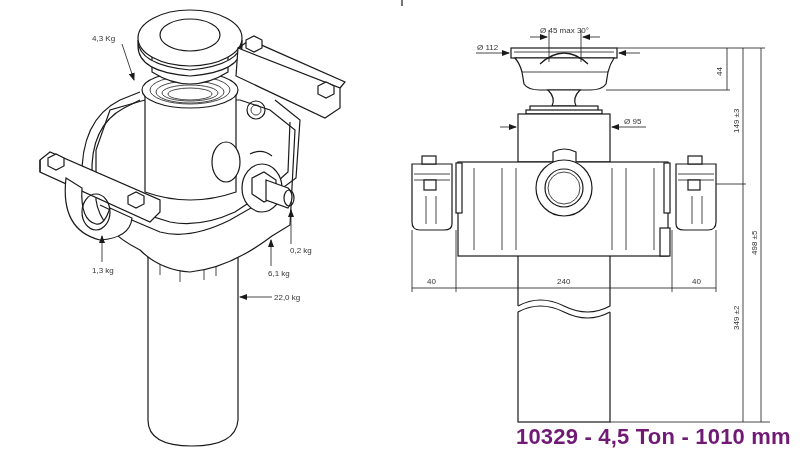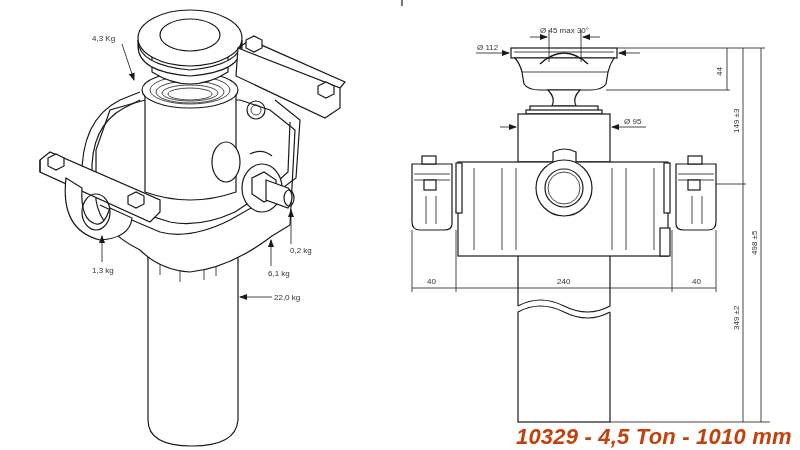--- a/index.html
+++ b/index.html
@@ -5,22 +5,22 @@
   html, body { margin: 0; padding: 0; background: #ffffff; }
   body { width: 800px; height: 450px; position: relative; overflow: hidden;
          font-family: "Liberation Sans", sans-serif; }
   svg { position: absolute; left: 0; top: 0; }
   .ln { stroke: #1a1a1a; fill: none; stroke-width: 1.2; }
   .lnt { stroke: #1a1a1a; fill: none; stroke-width: 0.8; }
   .fill { fill: #ffffff; stroke: #1a1a1a; stroke-width: 1.2; }
   .dim { stroke: #1a1a1a; stroke-width: 0.8; fill: none; }
   .lbl { font-family: "Liberation Sans", sans-serif; font-size: 8px; fill: #333333; }
   .title { position: absolute; left: 516px; top: 424px;
-           font-family: "Liberation Sans", sans-serif; font-weight: bold; font-style: italic;
-           font-size: 22px; color: #c2410c; white-space: nowrap; letter-spacing: 0.2px; }
+           font-family: "Liberation Sans", sans-serif; font-weight: bold; 
+           font-size: 22px; color: #701a75; white-space: nowrap; letter-spacing: 0.2px; }
 </style>
 </head>
 <body>
 
 <svg width="800" height="450" viewBox="0 0 800 450">
   <defs>
     <marker id="arr" markerWidth="8" markerHeight="6" refX="7" refY="3" orient="auto" markerUnits="userSpaceOnUse">
       <path d="M0,0 L8,3 L0,6 z" fill="#1a1a1a"></path>
     </marker>
   </defs>

